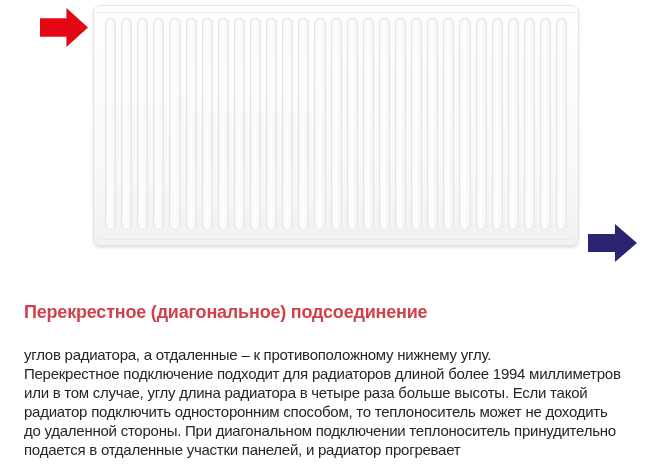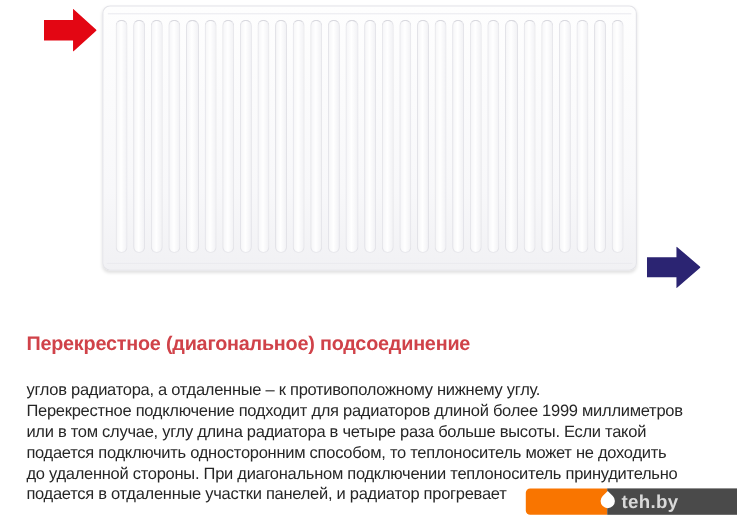--- a/index.html
+++ b/index.html
@@ -1,18 +1,19 @@
 <!DOCTYPE html>
 <html><head>
 <meta charset="utf-8">
 <style>
   html,body{margin:0;padding:0;background:#ffffff;}
   .stage{
     position:relative;width:670px;height:471px;overflow:hidden;background:#ffffff;
     font-family:"Liberation Sans","DejaVu Sans",sans-serif;
+    border-radius:24px;
   }
 
   
   .radiator{
     position:absolute;left:93px;top:5px;width:486px;height:241px;
     background:linear-gradient(180deg,#fefefe 0%,#f8f8fa 70%,#f1f1f4 100%);
     border:1px solid #e2e2e7;border-radius:7px;
     box-shadow:0 2px 3px rgba(0,0,0,0.12);
     box-sizing:border-box;
   }
@@ -107,28 +108,21 @@
       </div>
   </div>
 
   <div class="flow-arrow arrow-in"></div>
   <div class="flow-arrow arrow-out"></div>
 
   <h1 class="heading">Перекрестное (диагональное) подсоединение</h1>
 
   <div class="paragraph">
     <div class="line">углов радиатора, а отдаленные – к противоположному нижнему углу.</div>
-    <div class="line">Перекрестное подключение подходит для радиаторов длиной более 1999 миллиметров</div>
+    <div class="line">Перекрестное подключение подходит для радиаторов длиной более 1994 миллиметров</div>
     <div class="line">или в том случае, углу длина радиатора в четыре раза больше высоты. Если такой</div>
-    <div class="line">подается подключить односторонним способом, то теплоноситель может не доходить</div>
+    <div class="line">радиатор подключить односторонним способом, то теплоноситель может не доходить</div>
     <div class="line">до удаленной стороны. При диагональном подключении теплоноситель принудительно</div>
     <div class="line">подается в отдаленные участки панелей, и радиатор прогревает</div>
   </div>
 
-  <div class="watermark">
-    <div class="wm-orange"></div>
-    <div class="wm-gray">
-      <span class="wm-label">teh.by</span>
-    </div>
-    <div class="wm-flame"></div>
-  </div>
 
 </div>
 
 </body></html>

